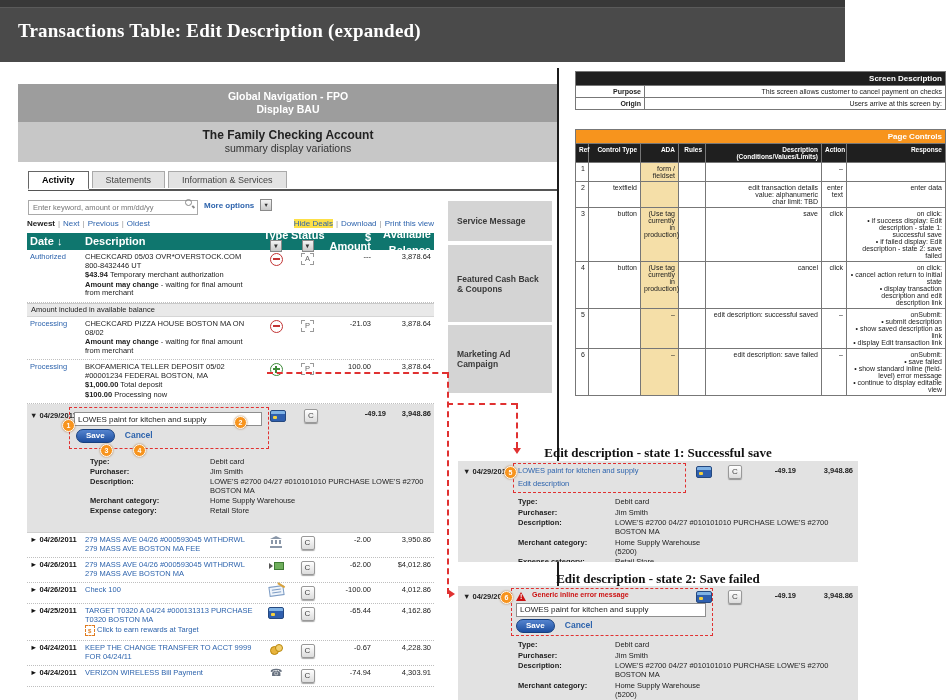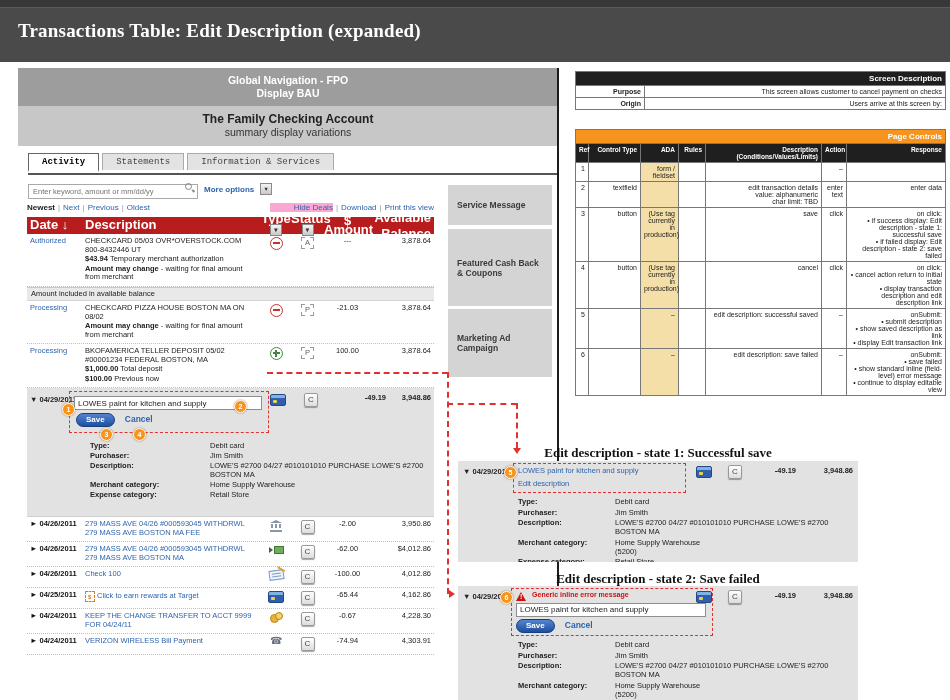--- a/index.html
+++ b/index.html
@@ -1,61 +1,61 @@
 <!DOCTYPE html>
 <html><head>
 <meta charset="utf-8">
 <style>
   html,body{margin:0;padding:0;background:#fff;}
   #root{position:relative;width:950px;height:700px;background:#fff;overflow:hidden;
         font-family:"Liberation Sans",sans-serif;color:#222;}
   
-  .topbar{position:absolute;left:0;top:0;width:950px;height:62px;background:#4a4a4a;}
+  .topbar{position:absolute;left:0;top:0;width:845px;height:62px;background:#4a4a4a;}
   .topbar .strip{height:7px;background:#383838;border-bottom:1px solid #5a5a5a;}
   .topbar h1{margin:0;padding:12px 0 0 18px;font-family:"Liberation Serif",serif;
              font-size:19px;font-weight:bold;color:#fff;letter-spacing:.2px;}
   
-  #mock{position:absolute;left:18px;top:68px;width:540px;height:608px;background:#fff;overflow:hidden;}
+  #mock{position:absolute;left:18px;top:84px;width:540px;height:608px;background:#fff;overflow:hidden;}
   .gnav{height:38px;background:#9d9d9d;color:#fff;text-align:center;font-weight:bold;
         font-size:10.5px;line-height:13px;padding-top:6px;box-sizing:border-box;}
   .acct{height:40px;background:#c7c7c7;text-align:center;padding-top:6px;box-sizing:border-box;}
   .acct .l1{font-size:12px;font-weight:bold;color:#222;}
   .acct .l2{font-size:10.5px;color:#333;}
-  .tabs{display:flex;align-items:flex-start;margin:7px 0 0 10px;border-bottom:2px solid #555;height:20px;font-family:Liberation Mono, monospace;}
+  .tabs{display:flex;align-items:center;margin:7px 0 0 10px;border-bottom:2px solid #555;height:20px;}
   .tab{font-size:9px;padding:3px 13px;border:1px solid #aaa;border-bottom:none;background:#e3e3e3;
        color:#444;margin-right:3px;}
   .tab.active{background:#fff;border:1px solid #666;border-bottom:2px solid #fff;margin-bottom:-2px;
        font-weight:bold;color:#000;}
   .search-row{display:flex;align-items:center;gap:6px;padding:5px 0 3px 10px;height:18px;}
   .search-wrap{position:relative;}
   .search-wrap input{width:150px;height:13px;border:1px solid #a9a9a9;font-size:7.5px;color:#555;
        padding:0 14px 0 4px;font-family:"Liberation Sans",sans-serif;}
   .search-glass{position:absolute;right:3px;top:3px;width:10px;height:10px;}
   .search-glass::before{content:"";position:absolute;left:0;top:0;width:5px;height:5px;
        border:1.5px solid #888;border-radius:50%;}
   .search-glass::after{content:"";position:absolute;left:7px;top:7px;width:3px;height:1.5px;
        background:#888;transform:rotate(45deg);}
   .lnk{color:#2e64ad;cursor:pointer;}
-  .hl{background:#f9a8d4;padding-left:24px;}
+  .hl{background:#fde047;}
   .toolbar{display:flex;justify-content:space-between;margin-left:9px;width:407px;font-size:8px;
        padding:2px 0;height:12px;}
   .toolbar .sep{color:#999;margin:0 3px;}
   .tb-plain{color:#222;font-weight:bold;text-align:center;}
   .dd-btn{display:inline-block;width:10px;height:10px;border:1px solid #8a8a8a;
        background:linear-gradient(#f4f4f4,#c9c9c9);vertical-align:middle;}
   .dd-btn::after{content:"▾";display:block;font-size:6.5px;line-height:9px;text-align:center;color:#333;}
   
   #txn-table{margin-left:9px;width:407px;font-size:7.5px;line-height:8.5px;}
-  .thead{display:flex;align-items:center;background:#b91c1c;color:#fff;font-weight:bold;
-       height:17px;font-size:13px;}
+  .thead{display:flex;align-items:center;background:#0f766e;color:#fff;font-weight:bold;
+       height:17px;font-size:11px;}
   .c-date{width:58px;flex:none;padding-left:3px;box-sizing:border-box;}
   .c-desc{width:176px;flex:none;padding-right:3px;box-sizing:border-box;}
   .c-type{width:30px;flex:none;text-align:center;}
   .c-status{width:33px;flex:none;text-align:center;}
-  .c-amount{width:47px;flex:none;text-align:center;}
+  .c-amount{width:47px;flex:none;text-align:right;}
   .c-balance{flex:1;text-align:right;padding-right:3px;}
   .thead .c-balance{line-height:16px;white-space:pre-line;}
   .t-section{background:#e9e9e9;border-top:1px solid #c9c9c9;border-bottom:1px solid #d5d5d5;
        padding:2px 4px;color:#222;}
   .t-row{display:flex;border-bottom:1px dotted #bfbfbf;padding:3px 0;}
   .t-row .dt{font-weight:bold;color:#111;}
   .d-line{margin-bottom:1px;}
   .b{font-weight:bold;}
   
   .side-box{position:absolute;left:430px;width:104px;background:#d4d4d4;display:flex;
@@ -251,21 +251,21 @@
             <div class="c-type"><span class="icon minus-circle-icon"></span></div>
             <div class="c-status"><span class="st-br">P</span></div>
             <div class="c-amount">-21.03</div>
             <div class="c-balance">3,878.64</div>
           </div>
           <div class="t-row">
             <div class="c-date lnk">Processing</div>
             <div class="c-desc">
               <div class="d-line"><span>BKOFAMERICA TELLER DEPOSIT 05/02 #00001234 FEDERAL BOSTON, MA</span></div>
               <div class="d-line"><span class="b">$1,000.00</span><span> Total deposit</span></div>
-              <div class="d-line"><span class="b">$100.00</span><span> Previous now</span></div>
+              <div class="d-line"><span class="b">$100.00</span><span> Processing now</span></div>
             </div>
             <div class="c-type"><span class="icon plus-circle-icon"></span></div>
             <div class="c-status"><span class="st-br">P</span></div>
             <div class="c-amount">100.00</div>
             <div class="c-balance">3,878.64</div>
           </div>
         </div>
 
       <div class="exp-row">
         <div class="exp-date dt">▼ 04/29/2011</div>
@@ -335,20 +335,21 @@
               <div class="d-line"><span class="lnk">Check 100</span></div>
             </div>
             <div class="c-type"><span class="icon check-icon"></span></div>
             <div class="c-status"><span class="st-key">C</span></div>
             <div class="c-amount">-100.00</div>
             <div class="c-balance">4,012.86</div>
           </div>
           <div class="t-row">
             <div class="c-date dt">► 04/25/2011</div>
             <div class="c-desc">
+              <div class="d-line"><span class="lnk">TARGET T0320 A 04/24 #000131313 PURCHASE T0320 BOSTON MA</span></div>
               <div class="d-line"><span class="icon coupon-icon"></span><span class="lnk"> Click to earn rewards at Target</span></div>
             </div>
             <div class="c-type"><span class="icon credit-card-icon"></span></div>
             <div class="c-status"><span class="st-key">C</span></div>
             <div class="c-amount">-65.44</div>
             <div class="c-balance">4,162.86</div>
           </div>
           <div class="t-row">
             <div class="c-date dt">► 04/24/2011</div>
             <div class="c-desc">

